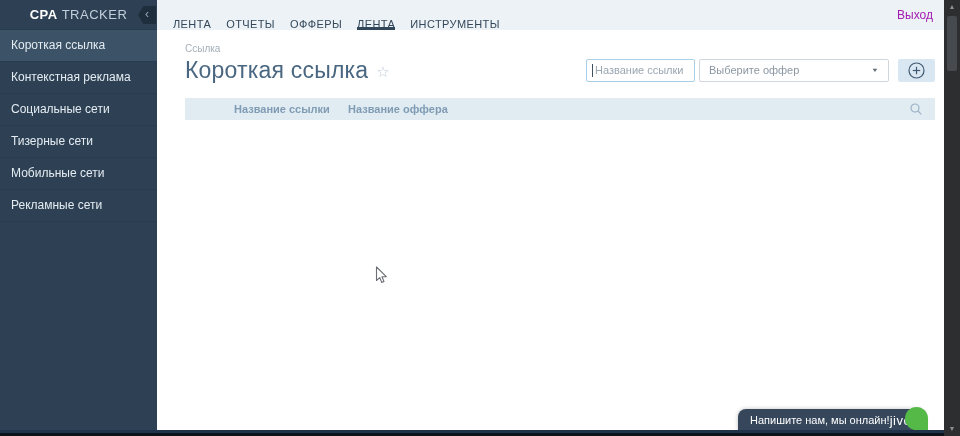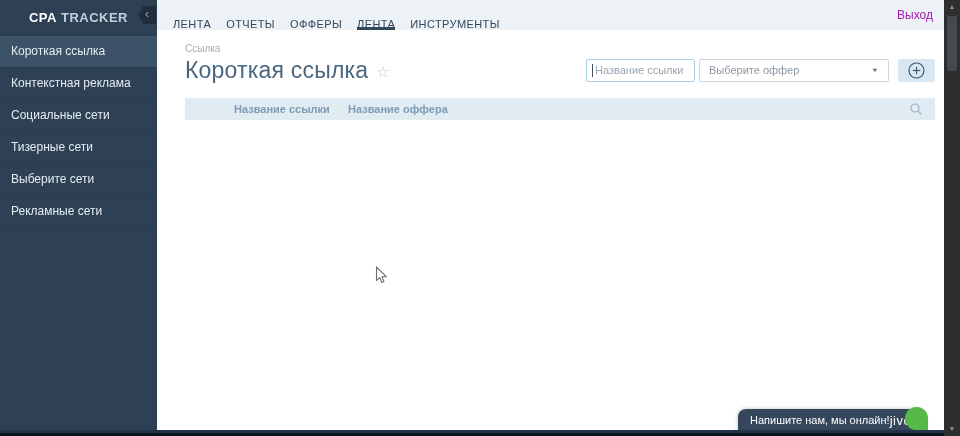--- a/index.html
+++ b/index.html
@@ -9,25 +9,25 @@
     font-family:"Liberation Sans", sans-serif;
     background:#ffffff;
   }
 
   
   .sidebar {
     position:absolute; left:0; top:0; width:157px; height:430px;
     background:#2e4154; z-index:2;
   }
   .logo-bar {
-    height:36px; display:flex; align-items:center; justify-content:center;
+    height:30px; display:flex; align-items:center; justify-content:center;
     position:relative; border-bottom:1px solid #273c4e;
   }
   .brand-bold { color:#ffffff; font-weight:bold; font-size:13px; letter-spacing:.5px; }
-  .brand-light { color:#c2cfda; font-weight:bold; font-size:13px; letter-spacing:.5px; margin-left:4px; }
+  .brand-light { color:#c2cfda; font-weight:normal; font-size:13px; letter-spacing:.5px; margin-left:4px; }
   .collapse-btn {
     position:absolute; right:1px; top:6px; width:18px; height:18px;
     background:#1f2e3d; color:#93a7b8; font-size:12px; line-height:16px;
     text-align:center; cursor:pointer;
     clip-path:polygon(30% 0,100% 0,100% 100%,30% 100%,0 50%);
   }
   .menu-item {
     height:32px; line-height:31px; padding-left:11px;
     font-size:12px; color:#e4ecf2; border-bottom:1px solid #273c4e;
     cursor:pointer; white-space:nowrap;
@@ -127,21 +127,21 @@
 <div class="sidebar">
   <div class="logo-bar">
     <span class="brand-bold">CPA</span>
     <span class="brand-light">TRACKER</span>
     <span class="collapse-btn"><span>‹</span></span>
   </div>
   <div class="menu-item active">Короткая ссылка</div>
   <div class="menu-item">Контекстная реклама</div>
   <div class="menu-item">Социальные сети</div>
   <div class="menu-item">Тизерные сети</div>
-  <div class="menu-item">Выберите сети</div>
+  <div class="menu-item">Мобильные сети</div>
   <div class="menu-item">Рекламные сети</div>
 </div>
 
 <div class="main">
   <div class="topbar">
     <div class="tab">ЛЕНТА</div>
     <div class="tab">ОТЧЕТЫ</div>
     <div class="tab">ОФФЕРЫ</div>
     <div class="tab active">ЛЕНТА</div>
     <div class="tab">ИНСТРУМЕНТЫ</div>

